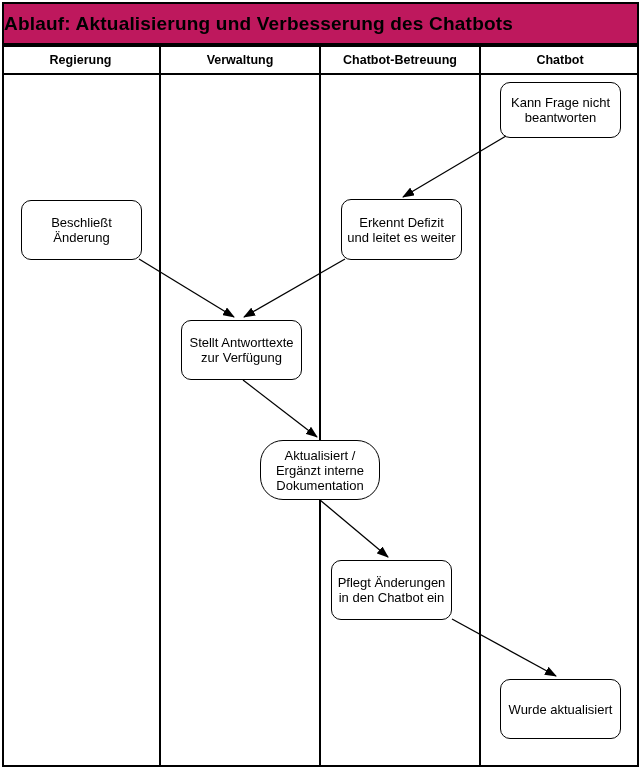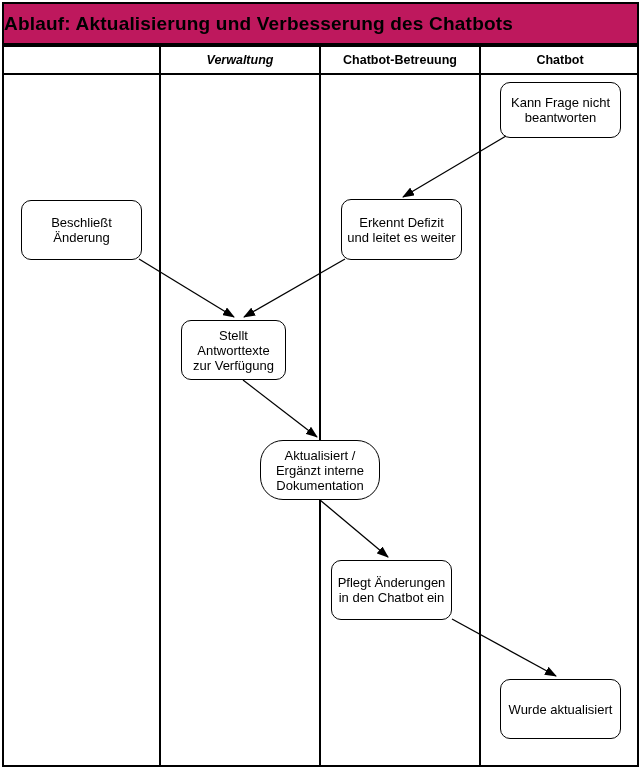--- a/index.html
+++ b/index.html
@@ -95,31 +95,32 @@
     <span class="title-text">Ablauf: Aktualisierung und Verbesserung des Chatbots</span>
   </div>
 
   <div class="pool"></div>
 
   <div class="lane-line" style="left:159px;"></div>
   <div class="lane-line" style="left:319px;"></div>
   <div class="lane-line" style="left:479px;"></div>
   <div class="header-bottom-line"></div>
 
-  <div class="lane-header" style="left:161px;width:158px;font-style:italic;">Verwaltung</div>
+  <div class="lane-header" style="left:2px;width:157px;">Regierung</div>
+  <div class="lane-header" style="left:161px;width:158px;">Verwaltung</div>
   <div class="lane-header" style="left:321px;width:158px;">Chatbot-Betreuung</div>
   <div class="lane-header" style="left:481px;width:158px;">Chatbot</div>
 
   <div class="node" style="left:500px;top:82px;width:121px;height:56px;">Kann Frage nicht
 beantworten</div>
   <div class="node" style="left:21px;top:200px;width:121px;height:60px;">Beschließt
 Änderung</div>
   <div class="node" style="left:341px;top:199px;width:121px;height:61px;">Erkennt Defizit
 und leitet es weiter</div>
-  <div class="node" style="left:181px;top:320px;width:105px;height:60px;">Stellt Antworttexte
+  <div class="node" style="left:181px;top:320px;width:121px;height:60px;">Stellt Antworttexte
 zur Verfügung</div>
   <div class="node" style="left:260px;top:440px;width:120px;height:60px;border-radius:23px;">Aktualisiert /
 Ergänzt interne
 Dokumentation</div>
   <div class="node" style="left:331px;top:560px;width:121px;height:60px;">Pflegt Änderungen
 in den Chatbot ein</div>
   <div class="node" style="left:500px;top:679px;width:121px;height:60px;">Wurde aktualisiert</div>
 
   <svg class="edges" viewBox="0 0 641 771">
     <defs>

